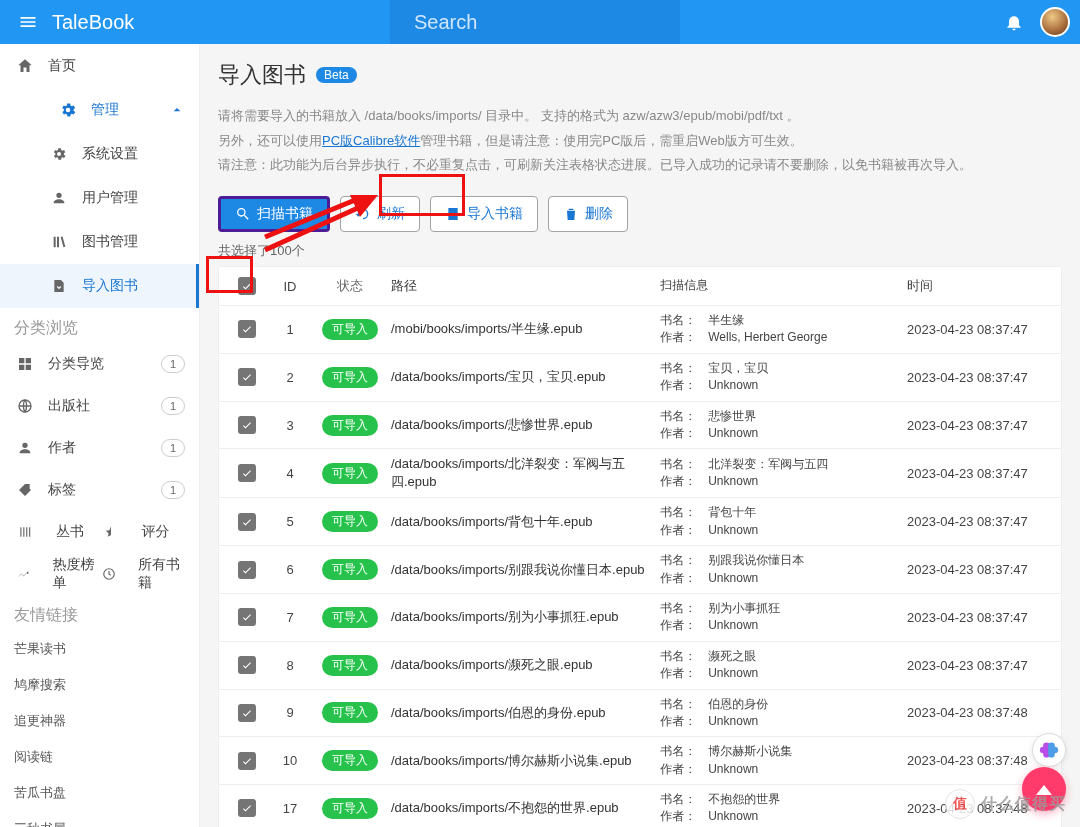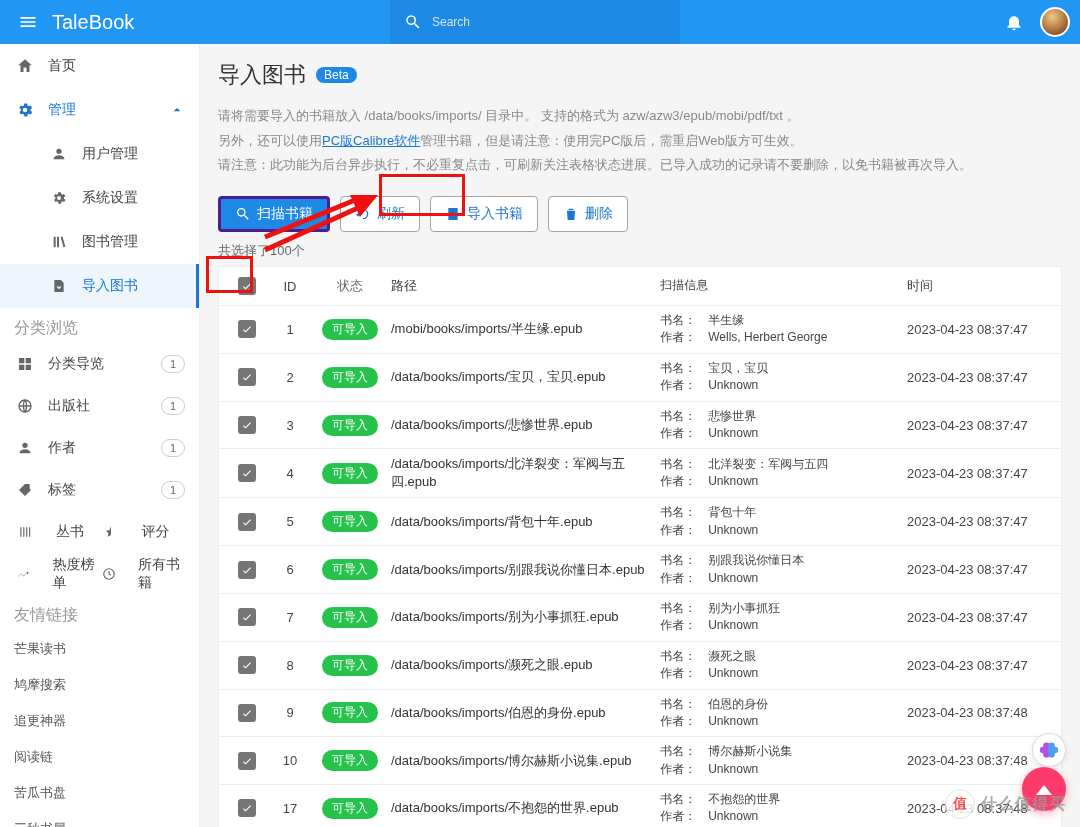--- a/index.html
+++ b/index.html
@@ -2,31 +2,31 @@
 <html><head>
 <meta charset="utf-8">
 <style>
 * { margin: 0; padding: 0; box-sizing: border-box; }
 body { font-family: -apple-system, "Helvetica Neue", Arial, sans-serif; font-size: 14px; color: #333; background: #f5f5f5; width: 1080px; height: 827px; overflow: hidden; position: relative; }
 
 .topbar { height: 44px; background: #2196f3; color: #fff; display: flex; align-items: center; padding: 0 10px; }
 .menu-icon { width: 36px; height: 36px; display: flex; align-items: center; justify-content: center; cursor: pointer; }
 .brand { font-size: 20px; font-weight: 400; margin-left: 6px; }
 .search-wrap { position: absolute; left: 390px; width: 290px; height: 44px; background: #1e88e5; display: flex; align-items: center; padding: 0 14px; }
-.search-input { background: transparent; border: none; color: #0f172a; margin-left: 10px; flex: 1; font-size: 12px; outline: none; }
+.search-input { background: transparent; border: none; color: #0f172a; margin-left: 10px; flex: 1; font-size: 20px; outline: none; }
 .search-input::placeholder { color: #cfe7fb; }
 .top-right { margin-left: auto; display: flex; align-items: center; gap: 16px; }
 .avatar { width: 30px; height: 30px; border-radius: 50%; background: radial-gradient(circle at 40% 30%, #f0c987, #a66b3a 60%, #5a381d); border: 2px solid #fff; }
 
 .layout { display: flex; height: calc(100% - 44px); }
 .sidebar { width: 200px; background: #fff; overflow-y: auto; border-right: 1px solid #eee; flex-shrink: 0; }
 .nav-item { height: 44px; display: flex; align-items: center; padding: 0 14px; cursor: pointer; color: #444; }
 .nav-item.sub { padding-left: 48px; }
 .nav-item.active { background: #eef5fd; color: #1976d2; font-weight: 500; border-right: 3px solid #1976d2; }
-.nav-item.blue { color: #1976d2; }
+.nav-item.blue { color: #1976d2; margin-left: 43px; }
 .nav-icon { width: 22px; margin-right: 12px; display: flex; justify-content: center; color: #666; }
 .nav-item.blue .nav-icon { color: #1976d2; }
 .chev { margin-left: auto; color: #1976d2; }
 .section-hdr { padding: 10px 14px 4px; color: #999; font-size: 16px; }
 .side-row { display: flex; align-items: center; padding: 0 14px; height: 42px; color: #444; }
 .side-row .nav-icon { color: #666; }
 .side-row-half { flex: 1; display: flex; align-items: center; gap: 8px; }
 .pill { border: 1px solid #ccc; border-radius: 10px; padding: 0 8px; font-size: 11px; color: #666; min-width: 20px; text-align: center; line-height: 16px; margin-left: auto; }
 .links-grid { display: grid; grid-template-columns: 1fr; padding: 2px 14px; gap: 2px 6px; }
 .links-grid span { padding: 8px 0; color: #555; font-size: 13px; cursor: pointer; }
@@ -111,32 +111,32 @@
       <span>管理</span>
       <span class="chev">
           <svg width="16" height="16" viewBox="0 0 24 24" fill="currentColor">
             <path d="M7 14l5-5 5 5z"></path>
           </svg>
         </span>
     </div>
     <div class="nav-item sub">
       <span class="nav-icon">
           <svg width="16" height="16" viewBox="0 0 24 24" fill="currentColor">
-            <path d="M12 12a4 4 0 100-8 4 4 0 000 8zm0 2c-4 0-8 2-8 5v1h16v-1c0-3-4-5-8-5z"></path>
-          </svg>
-        </span>
-      <span>用户管理</span>
+            <path d="M19.4 13a7.5 7.5 0 000-2l2.1-1.6-2-3.4-2.5 1a7.6 7.6 0 00-1.7-1l-.4-2.6h-4l-.4 2.6a7.6 7.6 0 00-1.7 1l-2.5-1-2 3.4L6.6 11a7.5 7.5 0 000 2l-2.1 1.6 2 3.4 2.5-1a7.6 7.6 0 001.7 1l.4 2.6h4l.4-2.6a7.6 7.6 0 001.7-1l2.5 1 2-3.4zM12 15a3 3 0 110-6 3 3 0 010 6z"></path>
+          </svg>
+        </span>
+      <span>系统设置</span>
     </div>
     <div class="nav-item sub">
       <span class="nav-icon">
           <svg width="16" height="16" viewBox="0 0 24 24" fill="currentColor">
-            <path d="M19.4 13a7.5 7.5 0 000-2l2.1-1.6-2-3.4-2.5 1a7.6 7.6 0 00-1.7-1l-.4-2.6h-4l-.4 2.6a7.6 7.6 0 00-1.7 1l-2.5-1-2 3.4L6.6 11a7.5 7.5 0 000 2l-2.1 1.6 2 3.4 2.5-1a7.6 7.6 0 001.7 1l.4 2.6h4l.4-2.6a7.6 7.6 0 001.7-1l2.5 1 2-3.4zM12 15a3 3 0 110-6 3 3 0 010 6z"></path>
-          </svg>
-        </span>
-      <span>系统设置</span>
+            <path d="M12 12a4 4 0 100-8 4 4 0 000 8zm0 2c-4 0-8 2-8 5v1h16v-1c0-3-4-5-8-5z"></path>
+          </svg>
+        </span>
+      <span>用户管理</span>
     </div>
     <div class="nav-item sub">
       <span class="nav-icon">
           <svg width="16" height="16" viewBox="0 0 24 24" fill="currentColor">
             <path d="M4 4h3v16H4zM9 4h3v16H9zM14.5 4.5l2.8-.8 4.2 15.5-2.8.8z"></path>
           </svg>
         </span>
       <span>图书管理</span>
     </div>
     <div class="nav-item sub active">

